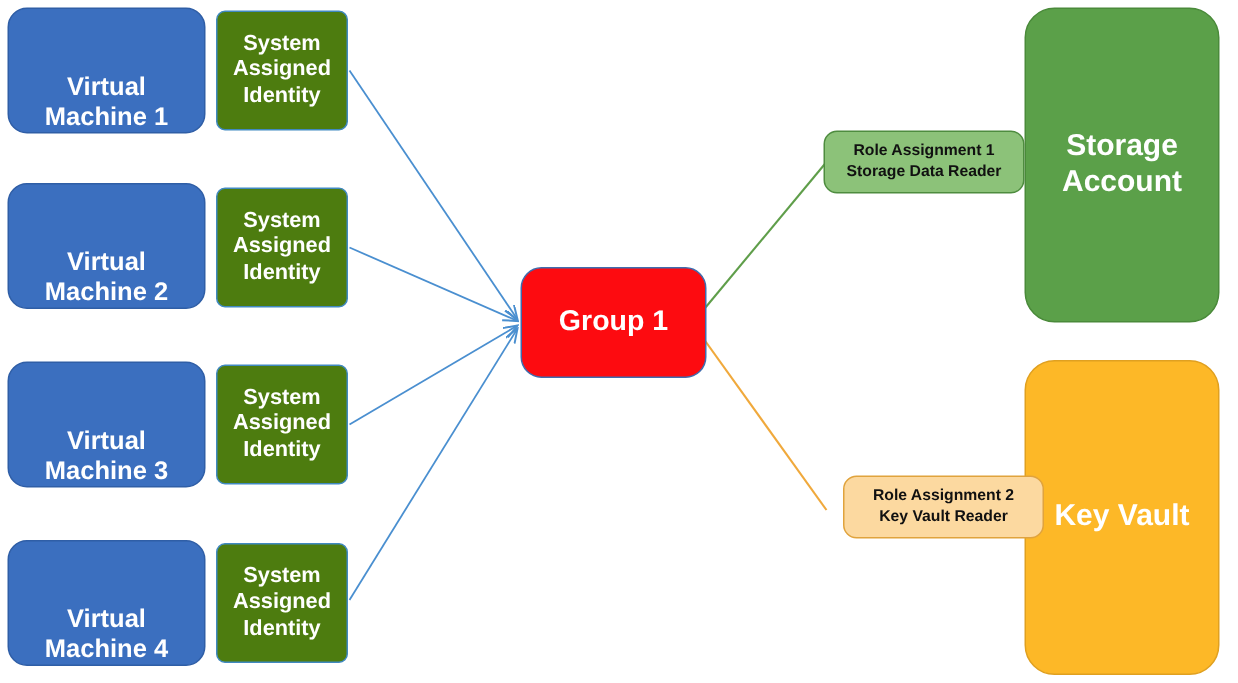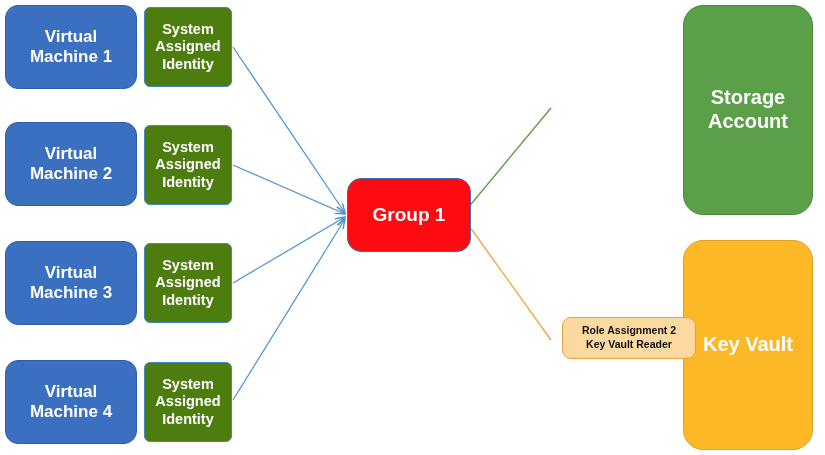--- a/index.html
+++ b/index.html
@@ -40,20 +40,21 @@
 
   
   .vm-box {
     width: 132px;
     height: 84px;
     background: #3b6fbf;
     border: 1px solid #2f5ea6;
     border-radius: 13px;
     font-size: 17px;
     z-index: 3;
+    align-items: flex-end;
   }
   
   .identity-box {
     width: 88px;
     height: 80px;
     background: #4d7c0f;
     border: 1px solid #4089c0;
     border-radius: 6px;
     font-size: 14.5px;
     z-index: 2;
@@ -179,20 +180,24 @@
   <div class="node identity-box" style="left:144px; top:362px;">
     <span class="label">System
 Assigned
 Identity</span>
   </div>
 
   <div class="node group-box">
     <span class="label">Group 1</span>
   </div>
 
+  <div class="node role-box role-storage">
+    <span class="label">Role Assignment 1
+Storage Data Reader</span>
+  </div>
   <div class="node role-box role-keyvault">
     <span class="label">Role Assignment 2
 Key Vault Reader</span>
   </div>
 
   <div class="node resource-box resource-storage">
     <span class="label">Storage
 Account</span>
   </div>
   <div class="node resource-box resource-keyvault">

